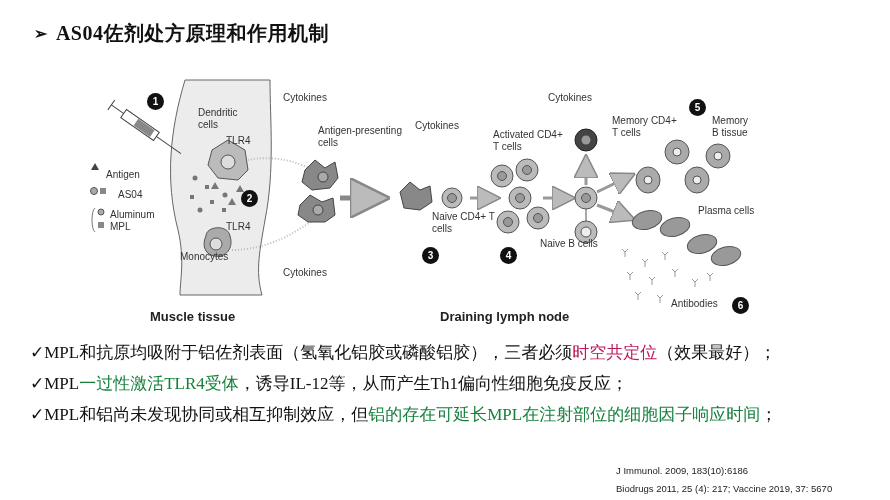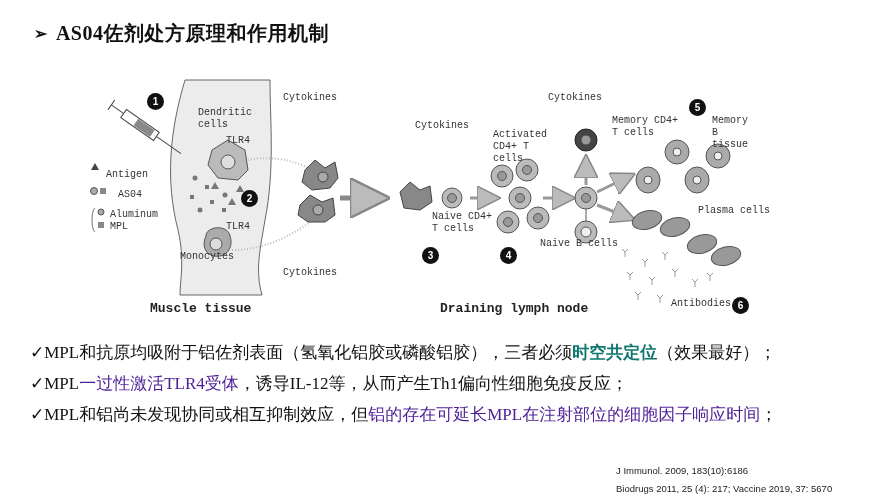--- a/index.html
+++ b/index.html
@@ -2,28 +2,28 @@
 <html><head>
 <meta charset="utf-8">
 <style>
   html, body { margin:0; padding:0; background:#ffffff; }
   body { width:890px; height:500px; position:relative; overflow:hidden;
          font-family:"DejaVu Serif","Liberation Serif",serif; color:#111; }
   .title { position:absolute; left:34px; top:20px; font-size:20px; font-weight:bold;
            font-family:"Liberation Serif","DejaVu Serif",serif; letter-spacing:0.5px; display:flex; align-items:center; }
   .title .arrow { font-size:16px; margin-right:8px; }
   .diagram { position:absolute; left:0; top:75px; width:890px; height:250px; }
-  .lbl { position:absolute; font-family:Liberation Mono, monospace; font-size:10px; color:#333; line-height:1.2; }
-  .lbl.big { font-size:13px; font-weight:bold; color:#222; }
+  .lbl { position:absolute; font-family:Liberation Sans, sans-serif; font-size:10px; color:#333; line-height:1.2; }
+  .lbl.big { font-size:13px; font-weight:bold; color:#222;margin-top:8px; }
   .num { position:absolute; width:17px; height:17px; border-radius:50%; background:#111; color:#fff;
          font-family:"Liberation Sans",sans-serif; font-size:10px; font-weight:bold; text-align:center; line-height:17px; }
   .bullets { position:absolute; left:30px; top:337px; font-size:17px; font-family:"Liberation Serif","DejaVu Serif",serif; }
   .bullet { height:31px; line-height:31px; white-space:nowrap; }
-  .red { color:#4c1d95; }
-  .redb { color:#0f766e; font-weight:bold; }
+  .red { color:#15803d; }
+  .redb { color:#be185d; font-weight:normal; }
   .refs { position:absolute; left:616px; top:462px; font-family:"Liberation Sans",sans-serif; font-size:9.5px; color:#222; line-height:18px; }
 </style>
 </head>
 <body>
 
 <div class="title">
   <span class="arrow">➢</span>
   <span>AS04佐剂处方原理和作用机制</span>
 </div>
 
@@ -162,20 +162,21 @@
   <span class="lbl" style="left:110px;top:146px">MPL</span>
 
   <span class="lbl" style="left:198px;top:32px;width:50px;">Dendritic cells</span>
   <span class="lbl" style="left:226px;top:60px">TLR4</span>
   <span class="lbl" style="left:226px;top:146px">TLR4</span>
   <span class="lbl" style="left:180px;top:176px">Monocytes</span>
   <span class="lbl" style="left:283px;top:17px">Cytokines</span>
   <span class="lbl" style="left:283px;top:192px">Cytokines</span>
   <span class="lbl" style="left:415px;top:45px">Cytokines</span>
   <span class="lbl" style="left:548px;top:17px">Cytokines</span>
+  <span class="lbl" style="left:318px;top:50px;width:90px">Antigen-presenting cells</span>
   <span class="lbl" style="left:432px;top:136px;width:70px">Naive CD4+ T cells</span>
   <span class="lbl" style="left:493px;top:54px;width:70px">Activated CD4+ T cells</span>
   <span class="lbl" style="left:540px;top:163px">Naive B cells</span>
   <span class="lbl" style="left:612px;top:40px;width:72px">Memory CD4+ T cells</span>
   <span class="lbl" style="left:712px;top:40px;width:45px">Memory B tissue</span>
   <span class="lbl" style="left:698px;top:130px">Plasma cells</span>
   <span class="lbl" style="left:671px;top:223px">Antibodies</span>
   <span class="lbl big" style="left:150px;top:226px">Muscle tissue</span>
   <span class="lbl big" style="left:440px;top:226px">Draining lymph node</span>
 </div>

